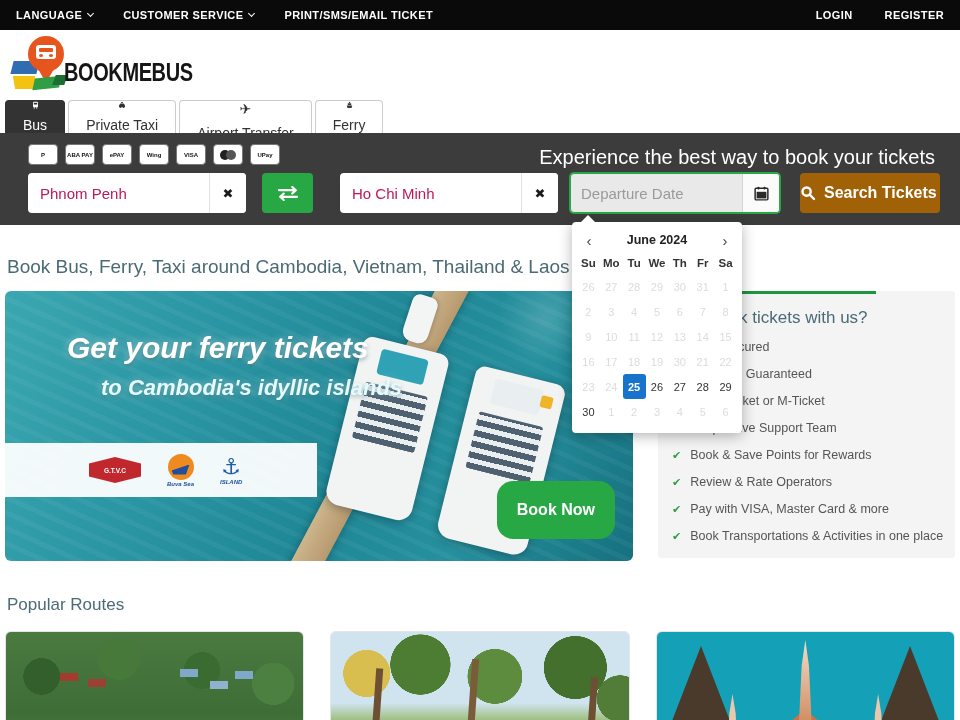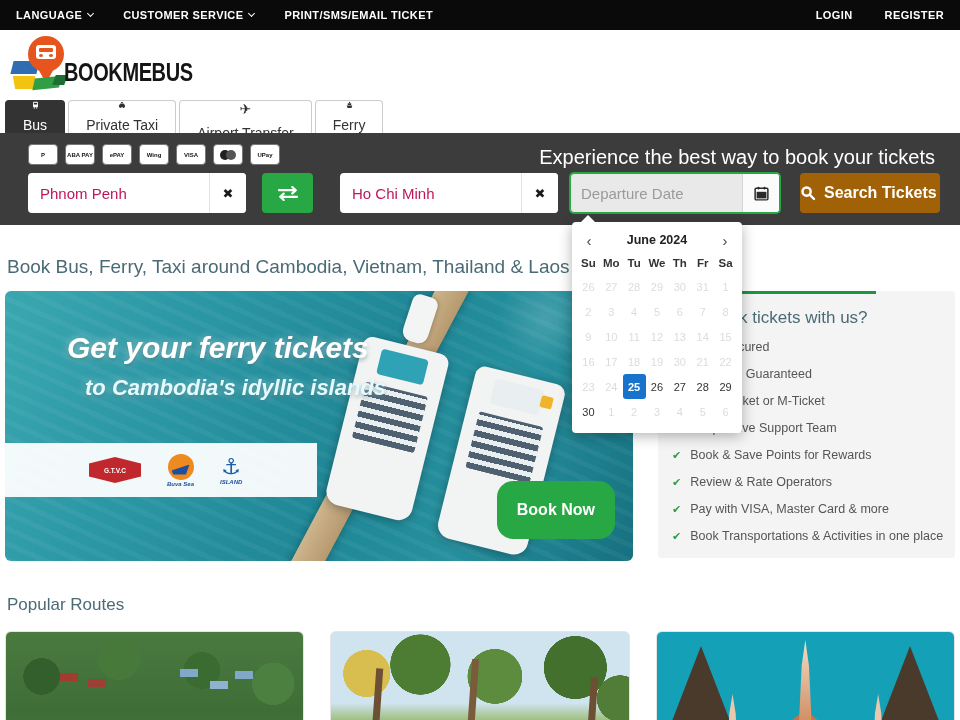--- a/index.html
+++ b/index.html
@@ -105,21 +105,21 @@
            box-shadow:0 2px 10px rgba(0,20,30,.35); }
   .ferry .pool { margin:9px auto 0; width:55%; height:26px; background:#2fa3b5; border-radius:4px; }
   .ferry .win { margin:10px auto 0; width:72%; height:58px;
                 background:repeating-linear-gradient(0deg,#4f6070 0 6px,#e9eef0 6px 11px); border-radius:3px; }
   .ferry-1 { left:338px; top:52px; width:88px; height:172px; }
   .ferry-2 { left:450px; top:82px; width:92px; height:176px; }
   .ferry-2 .pool { background:#e9eef0; }
   .ferry-2::after { content:""; position:absolute; right:10px; top:14px; width:12px; height:12px; background:#f0b429; border-radius:2px; }
   .banner-line1 { position:absolute; left:62px; top:40px; font-size:30px; font-weight:bold; font-style:italic; color:#fff;
                   text-shadow:0 0 9px rgba(255,255,255,.55), 0 2px 4px rgba(0,60,70,.45); }
-  .banner-line2 { position:absolute; left:80px; top:84px; font-size:22px; font-weight:bold; font-style:italic; color:#e3fbff;
+  .banner-line2 { position:absolute; left:96px; top:84px; font-size:22px; font-weight:bold; font-style:italic; color:#e3fbff;
                   text-shadow:0 0 8px rgba(255,255,255,.5), 0 2px 4px rgba(0,60,70,.4); }
   .op-band { position:absolute; left:0; top:152px; width:312px; height:54px; background:rgba(255,255,255,.94);
              display:flex; align-items:center; gap:26px; padding-left:84px; }
   .op { display:flex; flex-direction:column; align-items:center; gap:1px; }
   .op-gtvc { width:52px; height:26px; background:#c0282d; clip-path:polygon(0 25%,50% 0,100% 25%,100% 75%,50% 100%,0 75%);
              color:#fff; font-size:6.5px; font-weight:bold; display:flex; align-items:center; justify-content:center; }
   .op-buva-ic { width:26px; height:26px; border-radius:50%; background:#ef8a1f; position:relative; overflow:hidden; }
   .op-buva-ic::after { content:""; position:absolute; left:4px; top:11px; width:18px; height:10px; background:#1f4f9e;
                        clip-path:polygon(0 60%,100% 0,80% 100%,10% 100%); }
   .op-label { font-size:6px; font-weight:bold; color:#1f4f9e; font-style:italic; }

